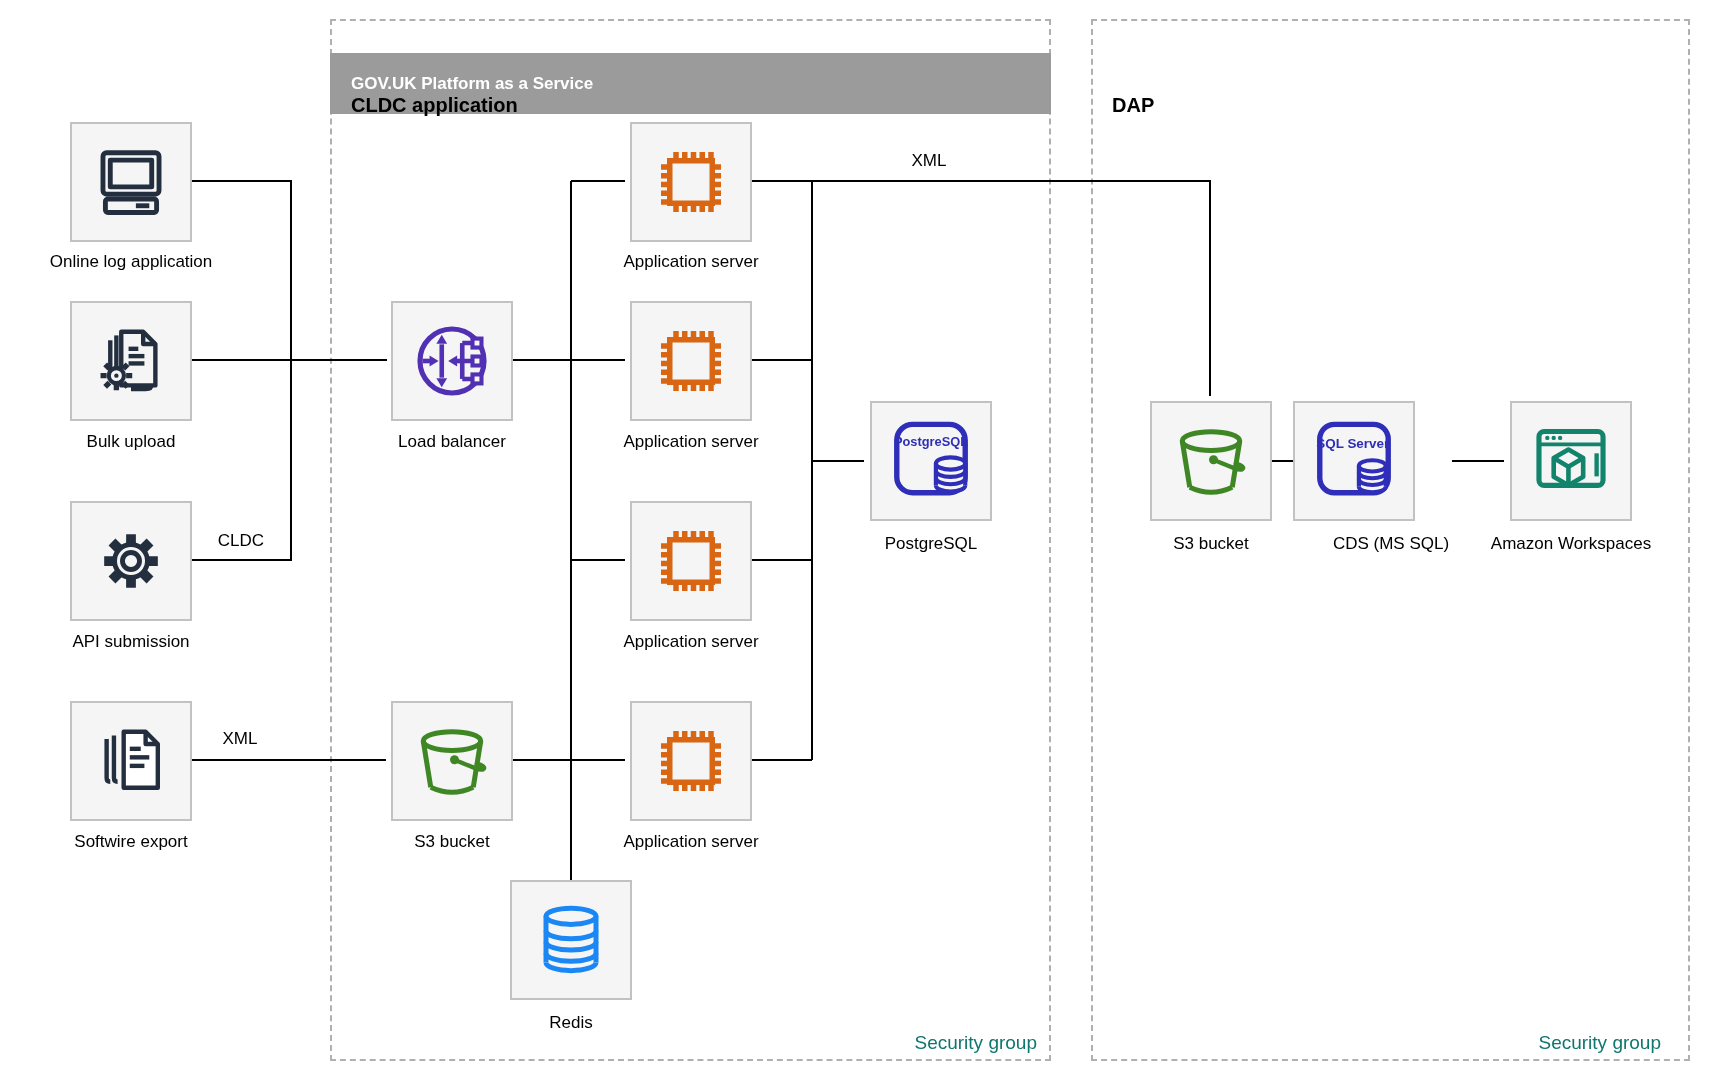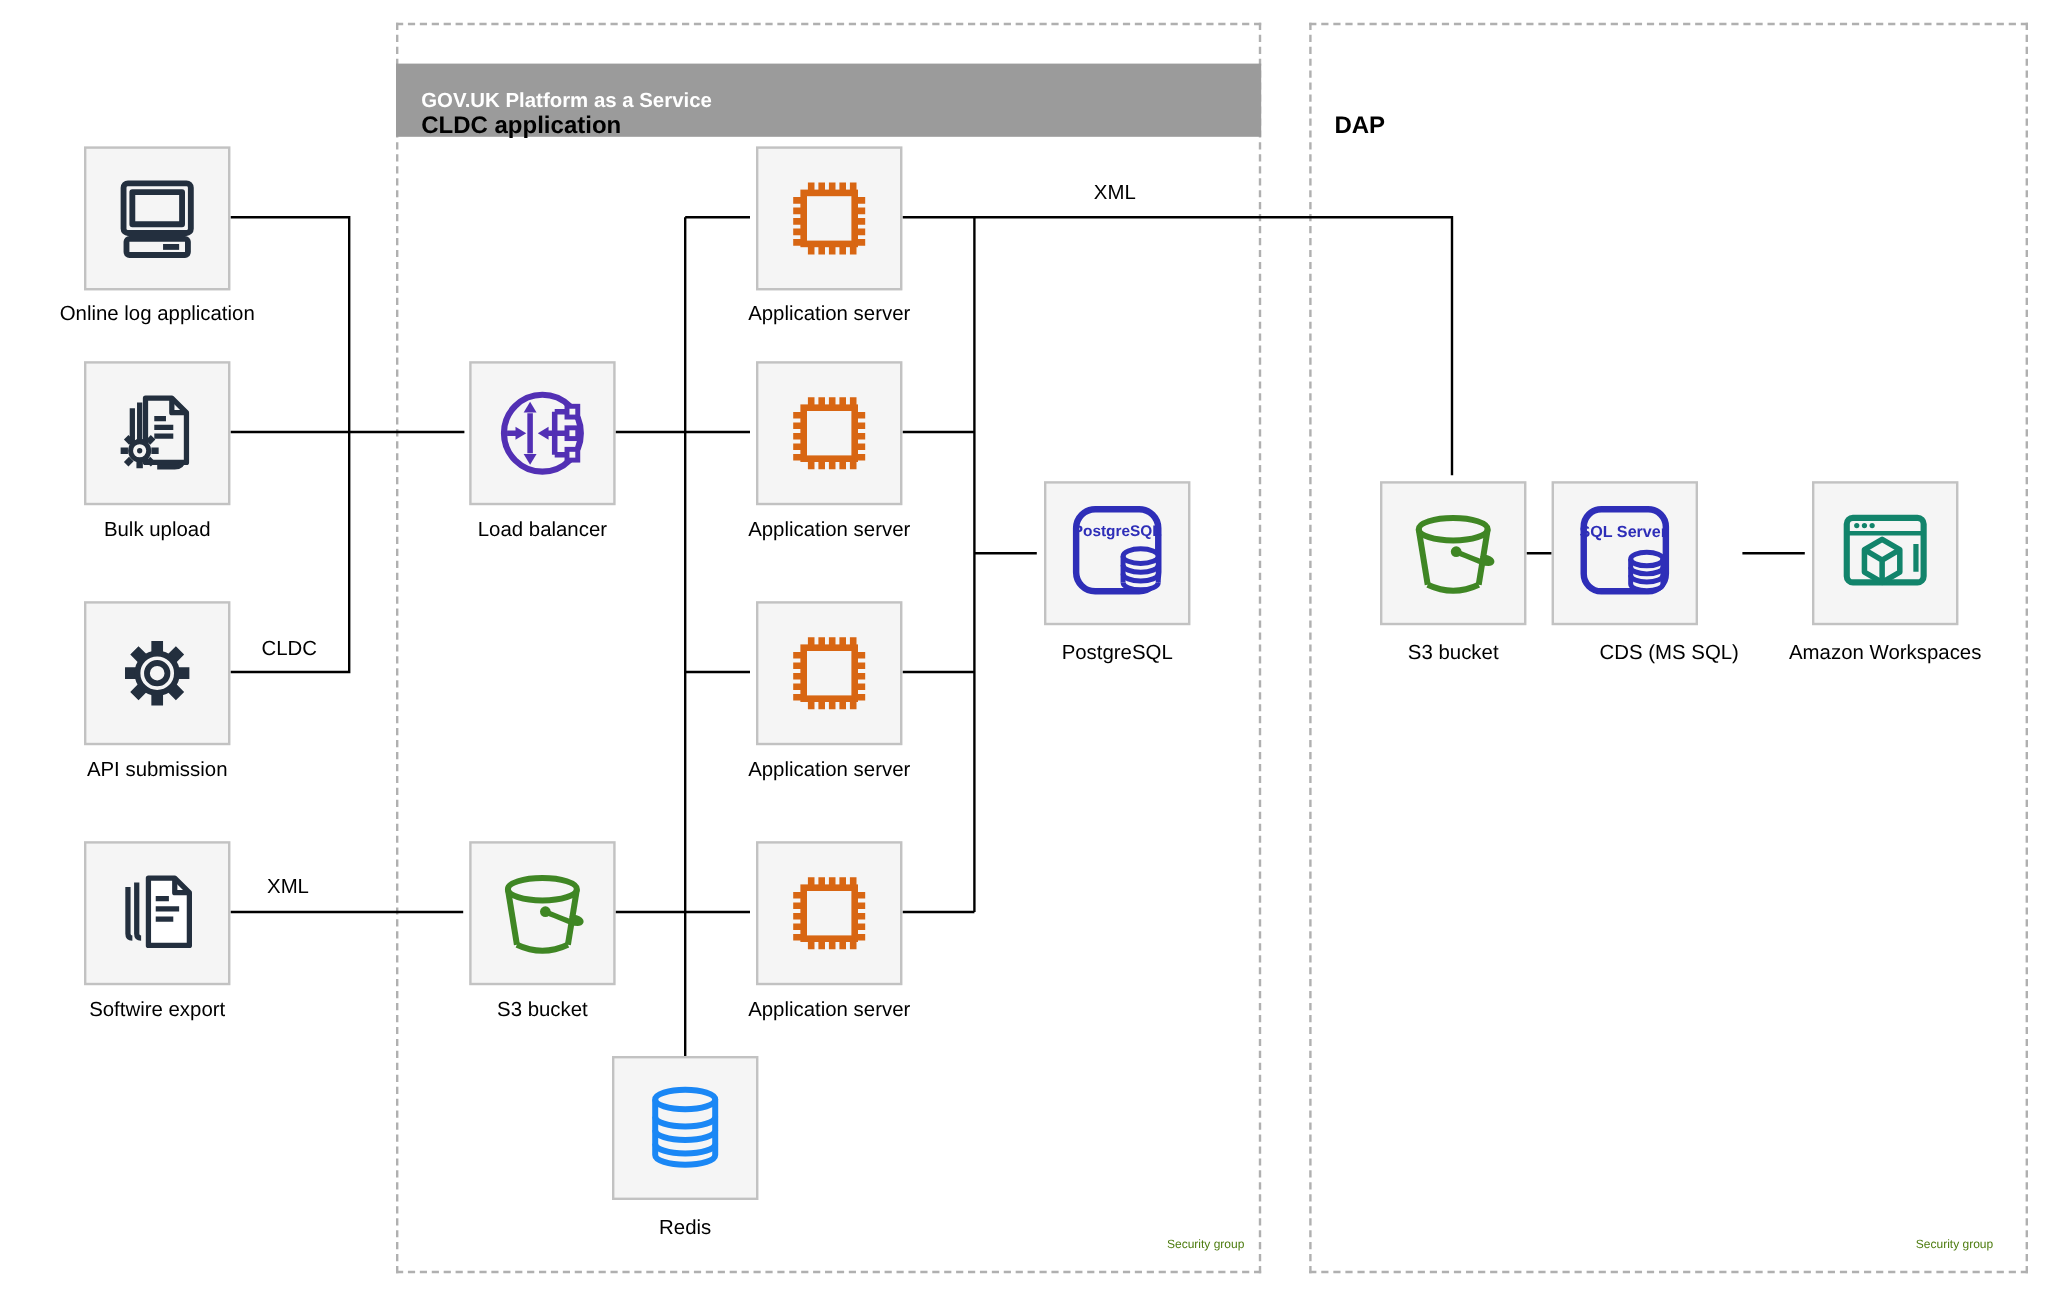--- a/index.html
+++ b/index.html
@@ -2,21 +2,21 @@
 <html><head>
 <meta charset="utf-8">
 <style>
   html,body{margin:0;padding:0;background:#ffffff;}
   body{font-family:"Liberation Sans","DejaVu Sans",sans-serif;}
   #canvas{position:relative;width:1712px;height:1082px;background:#ffffff;overflow:hidden;}
 
   .container{position:absolute;border:2px dashed #b0b0b0;box-sizing:border-box;background:transparent;}
   .ctr-header{position:absolute;height:61px;background:#9b9b9b;color:#ffffff;font-size:17px;font-weight:bold;line-height:61px;padding-left:21px;box-sizing:border-box;}
   .ctr-sublabel{position:absolute;font-size:20px;font-weight:bold;color:#000000;}
-  .ctr-footer{position:absolute;font-size:10px;color:#4d7c0f;}
+  .ctr-footer{position:absolute;font-size:19px;color:#0f766e;}
 
   .node{position:absolute;width:122px;height:120px;background:#f5f5f5;border:2px solid #c2c2c2;box-sizing:border-box;display:flex;align-items:center;justify-content:center;}
   .node svg{display:block;}
 
   .node-label{position:absolute;width:240px;margin-left:-120px;text-align:center;font-size:17px;color:#000000;line-height:21px;}
   .edge-label{position:absolute;width:80px;text-align:center;font-size:17px;color:#000000;}
 
   #edges{position:absolute;left:0;top:0;}
   #edges path{stroke:#000000;stroke-width:2;fill:none;}
 </style>

